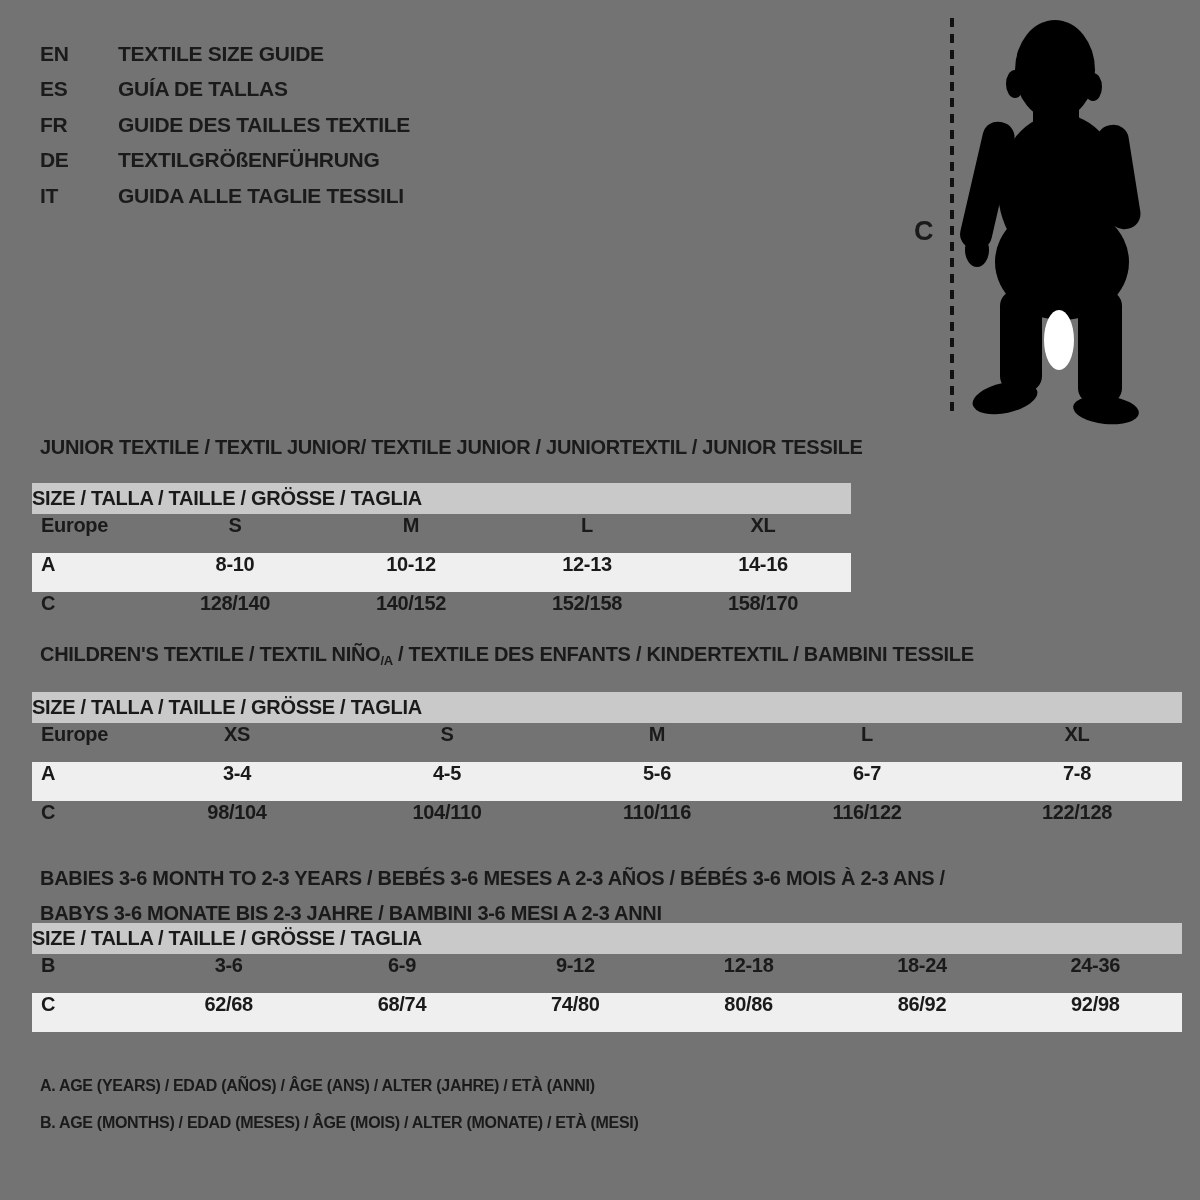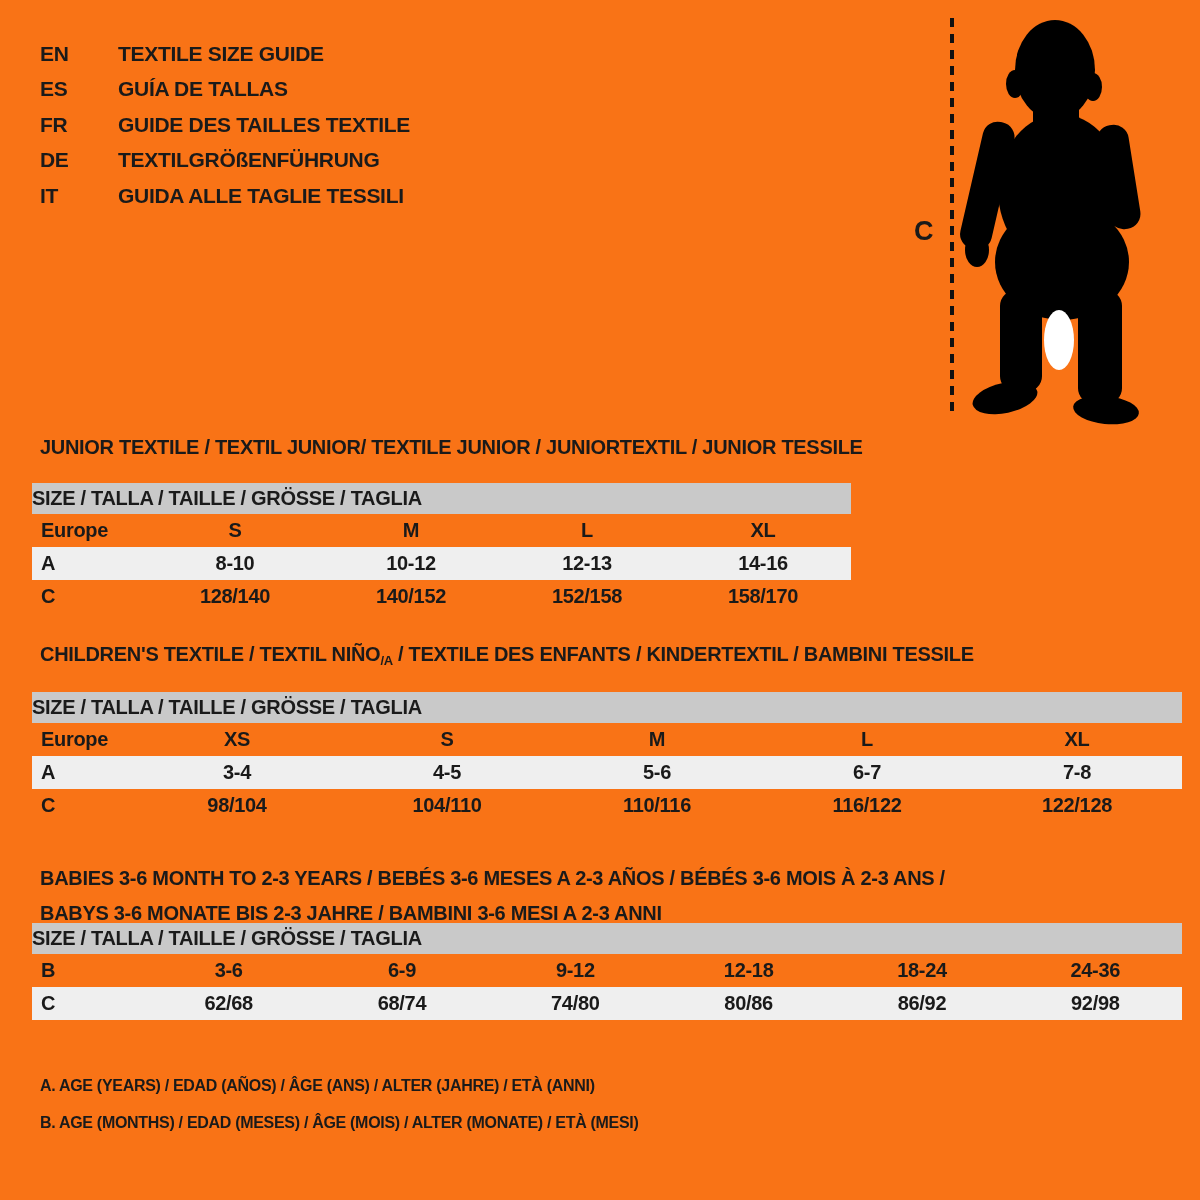--- a/index.html
+++ b/index.html
@@ -1,17 +1,17 @@
 <!DOCTYPE html>
 <html><head>
 <meta charset="utf-8">
 <style>
   html,body { margin:0; padding:0; background:#fff; }
   .canvas {
-    position:relative; width:1200px; height:1200px; background:#f97316;
+    position:relative; width:1200px; height:1200px; background:#737373;
     font-family:"Liberation Sans", sans-serif; font-weight:bold; color:#1a1a1a;
     overflow:hidden;
   }
 
   
   .lang-block { position:absolute; left:40px; top:36px; }
   .lang-row { display:flex; height:35.5px; align-items:center; font-size:21px; letter-spacing:-0.3px; white-space:nowrap; }
   .lang-code { width:78px; }
 
   
@@ -24,21 +24,21 @@
   #children-title { left:40px; top:643px; }
   #babies-title { left:40px; top:861px; line-height:35px; }
   .sub { font-size:13px; vertical-align:-4px; }
 
   
   .tbl { position:absolute; left:32px; font-size:20px; letter-spacing:-0.3px; }
   #junior-table { top:483px; width:819px; }
   #children-table { top:692px; width:1150px; }
   #babies-table { top:923px; width:1150px; }
   .tbl-header { background:#c9c9c9; height:31px; line-height:31px; }
-  .trow { display:flex; height:33px; align-items:center; }
+  .trow { display:flex; height:39px; }
   .trow.shaded { background:#efefef; }
   .c0 { padding-left:9px; box-sizing:border-box; }
   #junior-table .c0 { width:115px; }
   #children-table .c0 { width:100px; }
   #babies-table .c0 { width:110px; }
   .c { flex:1; text-align:center; }
 
   
   .legend { position:absolute; left:40px; top:1068px; font-size:16px; line-height:36.5px; letter-spacing:-0.3px; white-space:nowrap; }
 </style>

